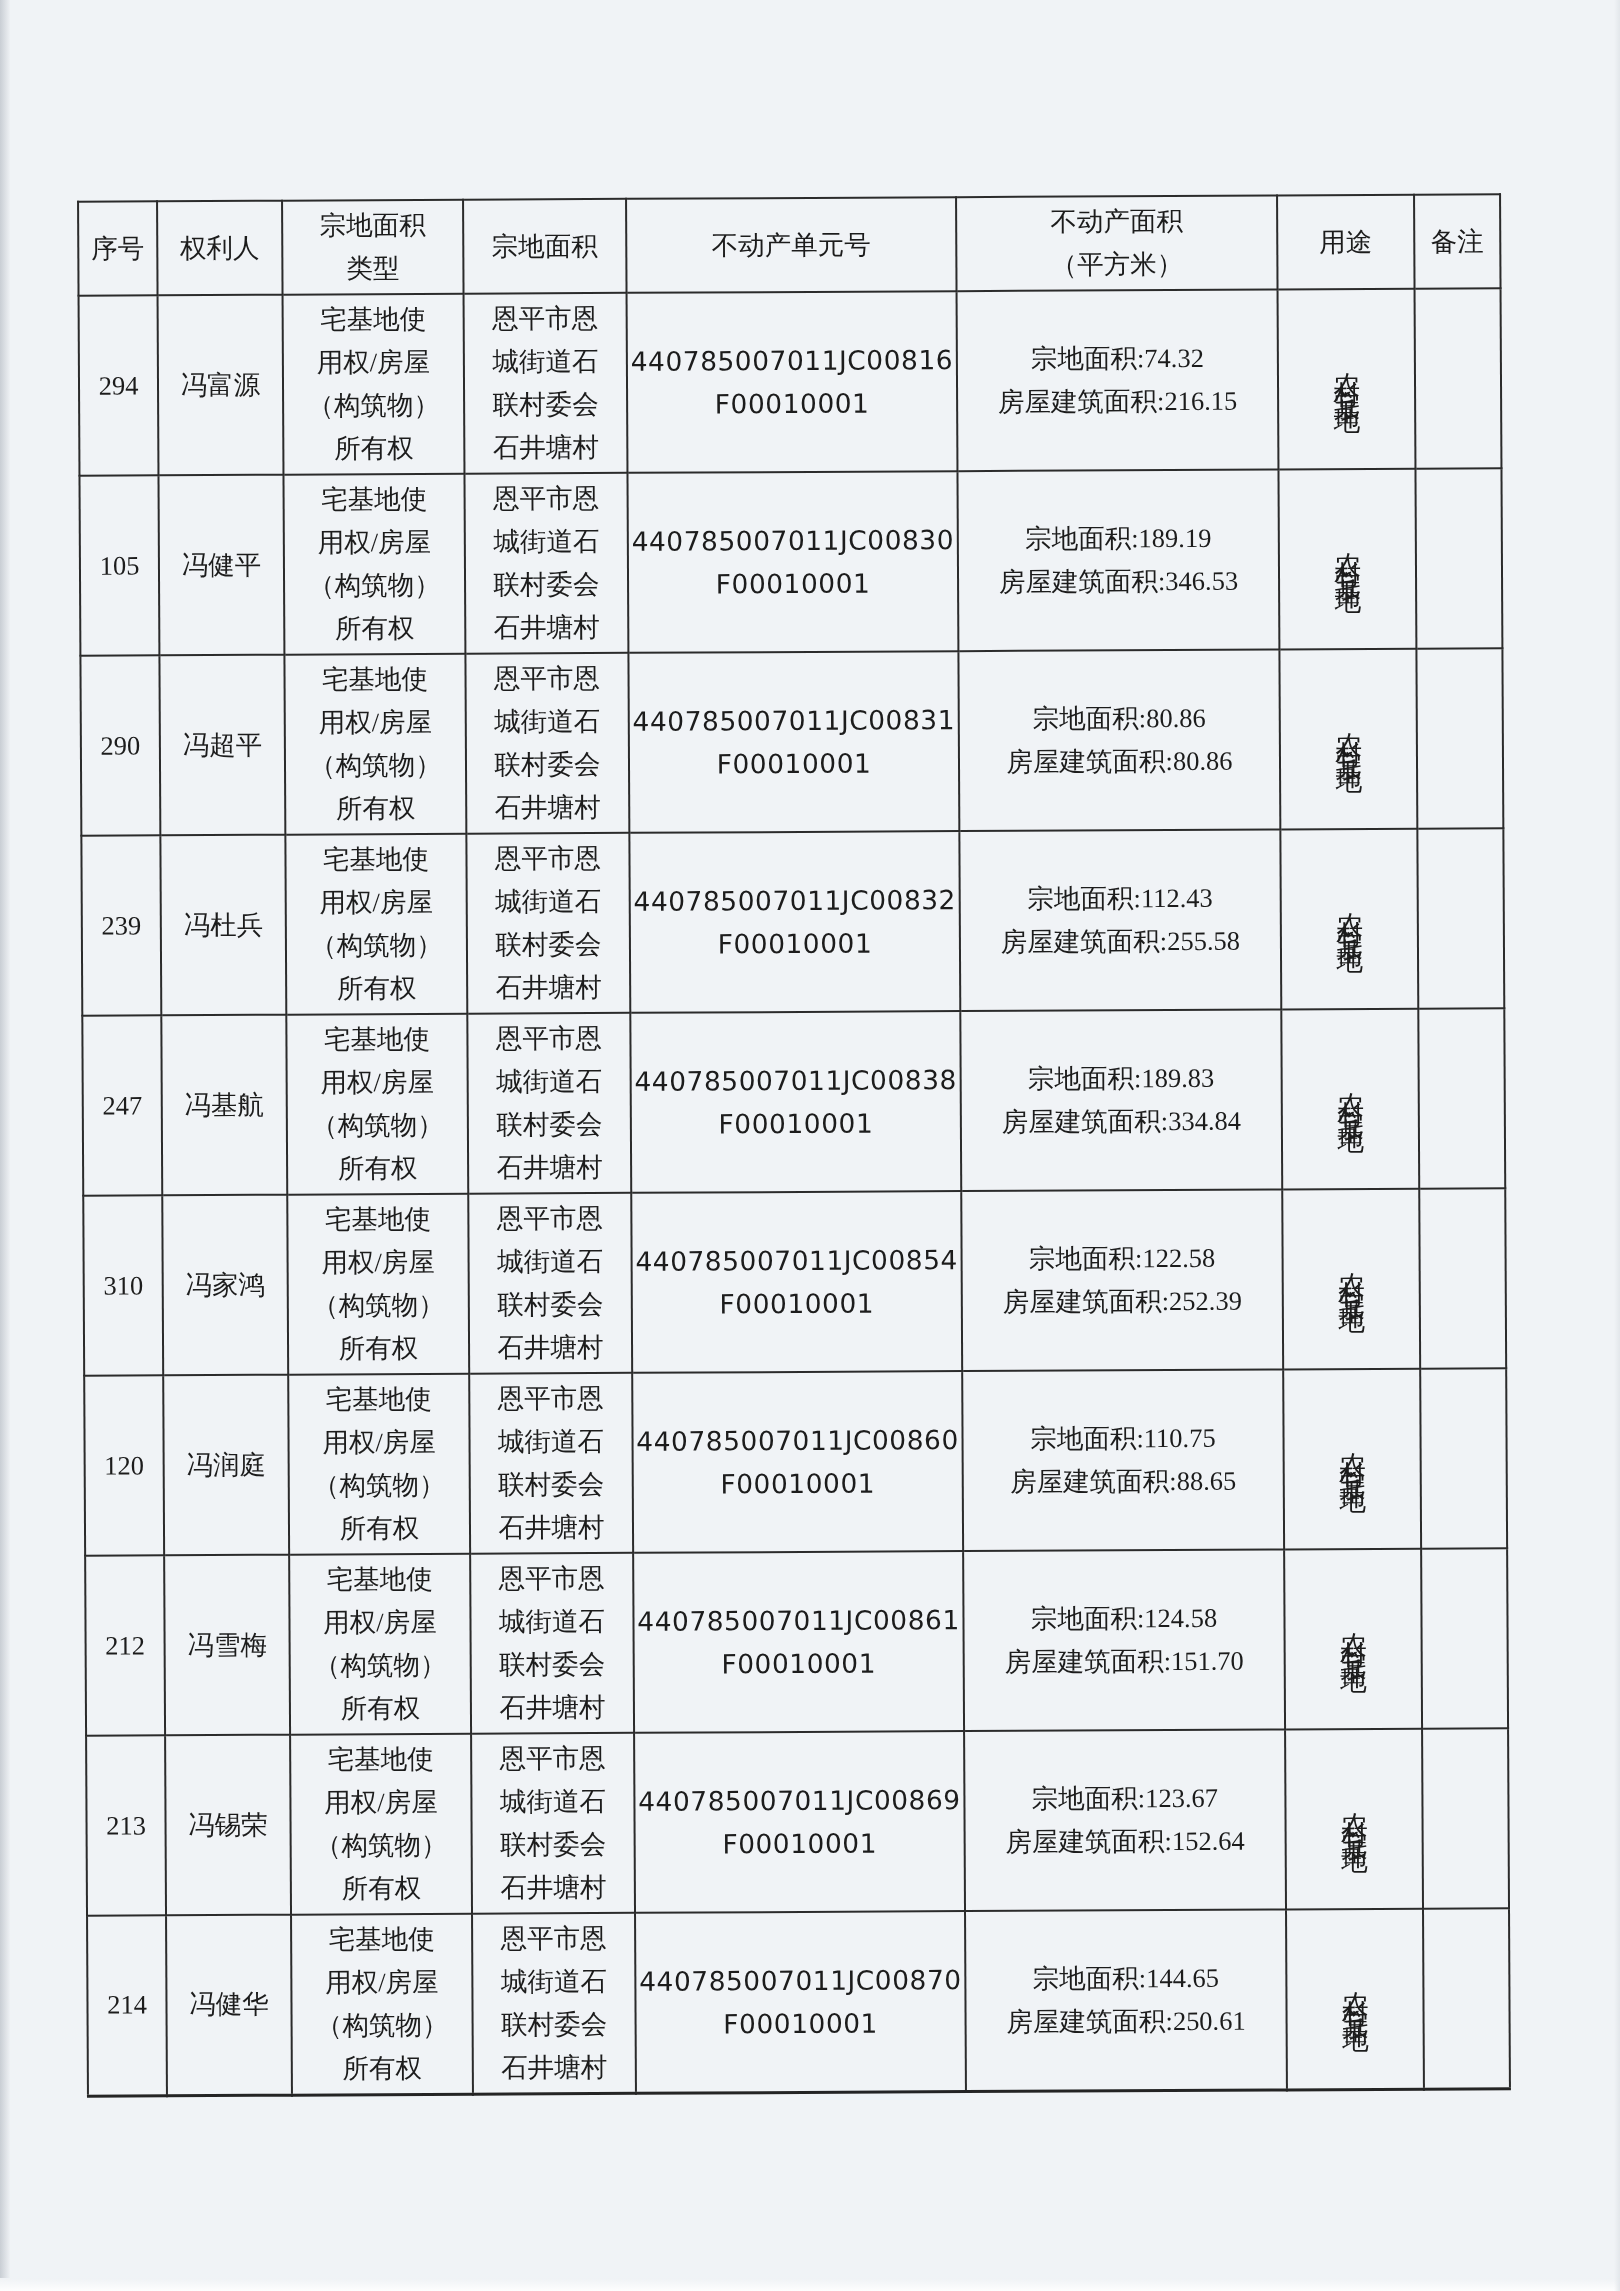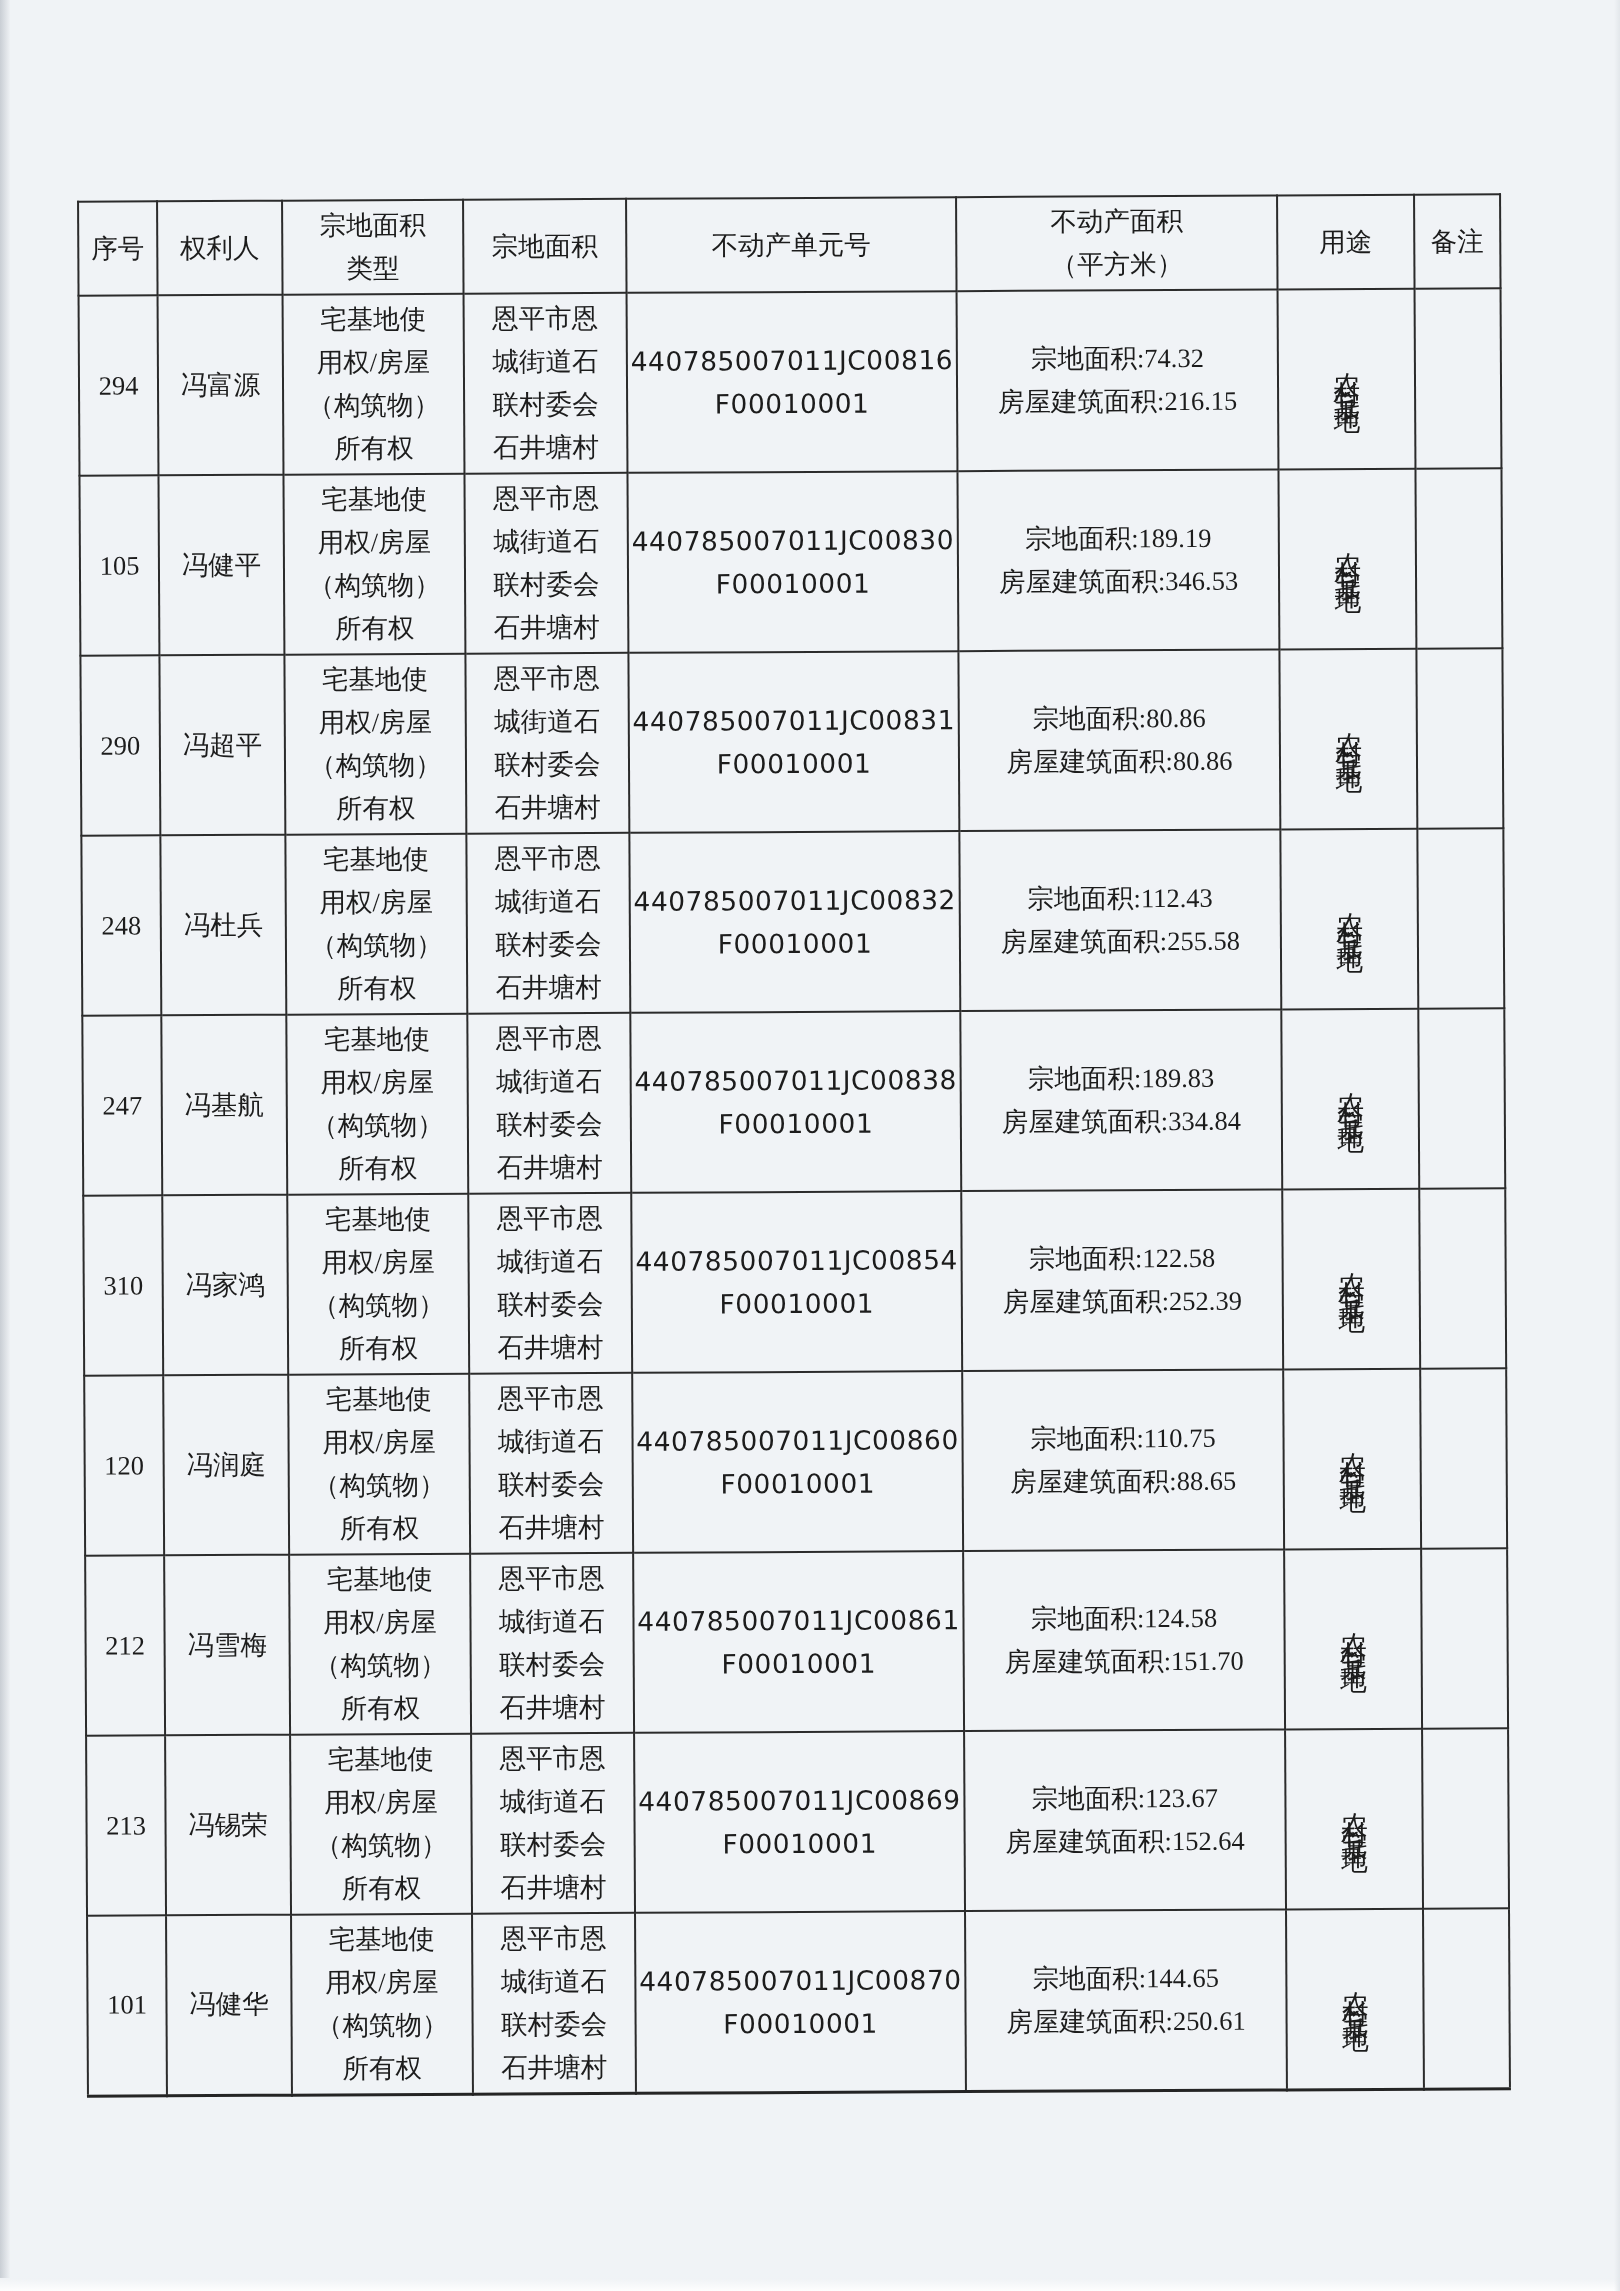--- a/index.html
+++ b/index.html
@@ -160,21 +160,21 @@
 石井塘村</td>
         <td class="cell-unit">440785007011JC00831
 F00010001</td>
         <td class="cell-area">宗地面积:80.86
 房屋建筑面积:80.86</td>
         <td class="cell-use"><span class="vtext">农村宅基地</span></td>
         <td class="cell-remark"></td>
       </tr>
 
       <tr>
-        <td class="cell-index">248</td>
+        <td class="cell-index">239</td>
         <td class="cell-owner">冯杜兵</td>
         <td class="cell-type">宅基地使
 用权/房屋
 （构筑物）
 所有权</td>
         <td class="cell-loc">恩平市恩
 城街道石
 联村委会
 石井塘村</td>
         <td class="cell-unit">440785007011JC00832
@@ -274,21 +274,21 @@
 石井塘村</td>
         <td class="cell-unit">440785007011JC00869
 F00010001</td>
         <td class="cell-area">宗地面积:123.67
 房屋建筑面积:152.64</td>
         <td class="cell-use"><span class="vtext">农村宅基地</span></td>
         <td class="cell-remark"></td>
       </tr>
 
       <tr>
-        <td class="cell-index">101</td>
+        <td class="cell-index">214</td>
         <td class="cell-owner">冯健华</td>
         <td class="cell-type">宅基地使
 用权/房屋
 （构筑物）
 所有权</td>
         <td class="cell-loc">恩平市恩
 城街道石
 联村委会
 石井塘村</td>
         <td class="cell-unit">440785007011JC00870

